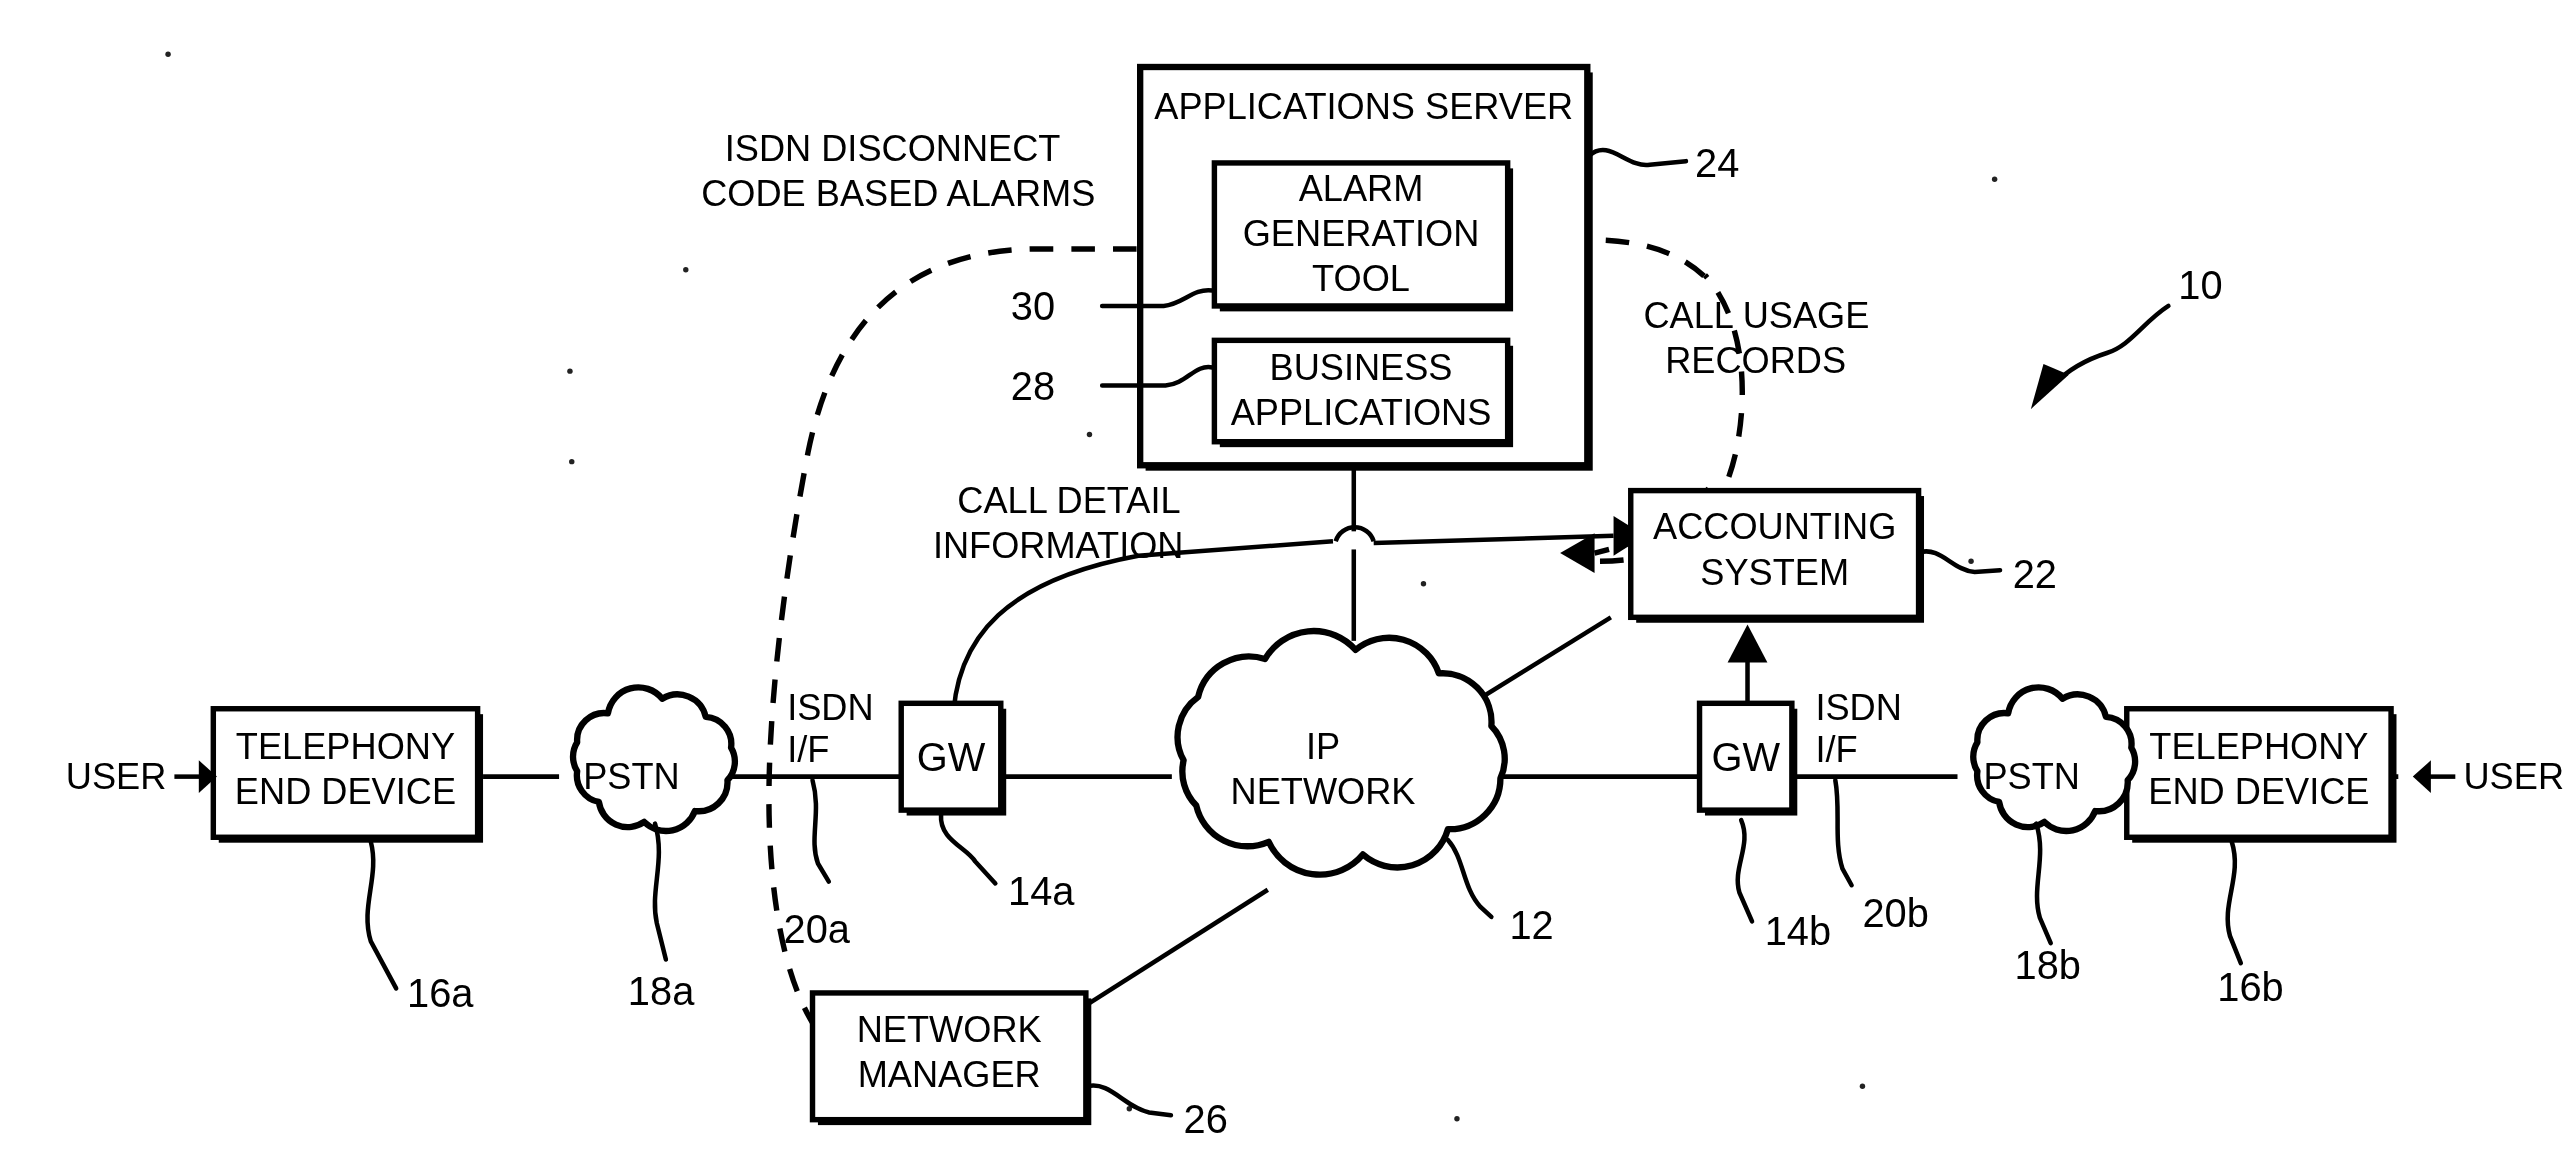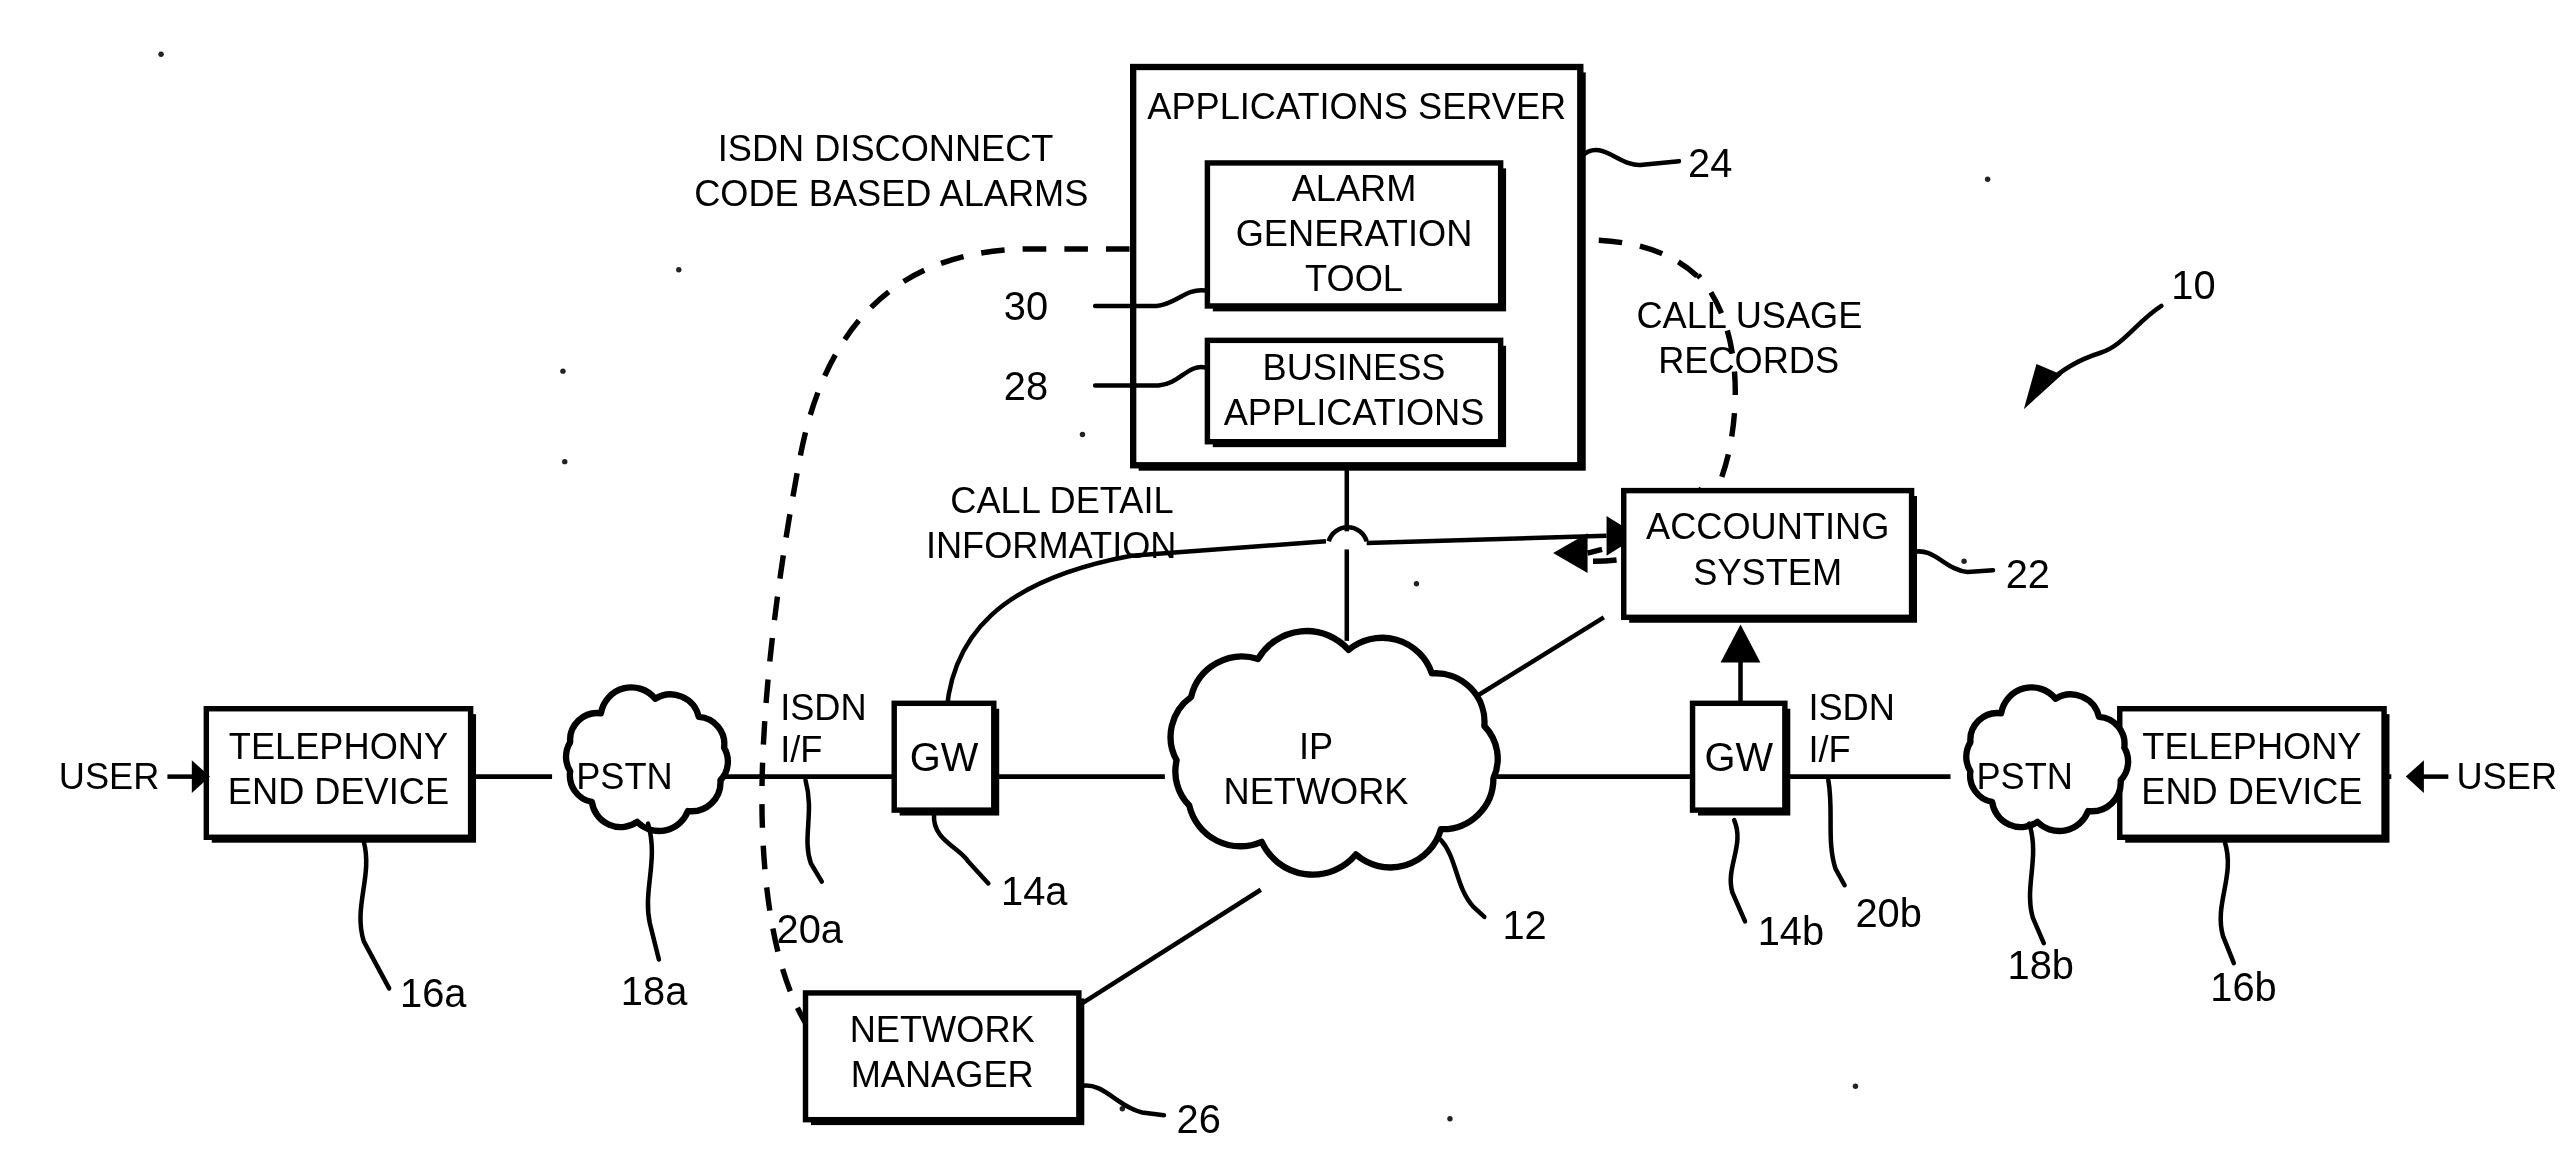--- a/index.html
+++ b/index.html
@@ -10,21 +10,21 @@
   body {
     width: 2576px;
     height: 1174px;
     font-family: "Liberation Sans", sans-serif;
     overflow: hidden;
     position: relative;
   }
   #figure-root {
     position: absolute;
     top: 0;
-    left: 9px;
+    left: 16px;
     width: 2084px;
     height: 1174px;
     border-radius: 21px;
   }
   svg { display: block; }
   .box-fill { fill: #ffffff; stroke: #000000; }
   .node-box { stroke-width: 6; }
   .outer-box { stroke-width: 7; }
   .shadow { fill: #000000; stroke: none; }
   .cloud-shape { fill: #ffffff; stroke: #000000; stroke-width: 7; stroke-linejoin: round; }

